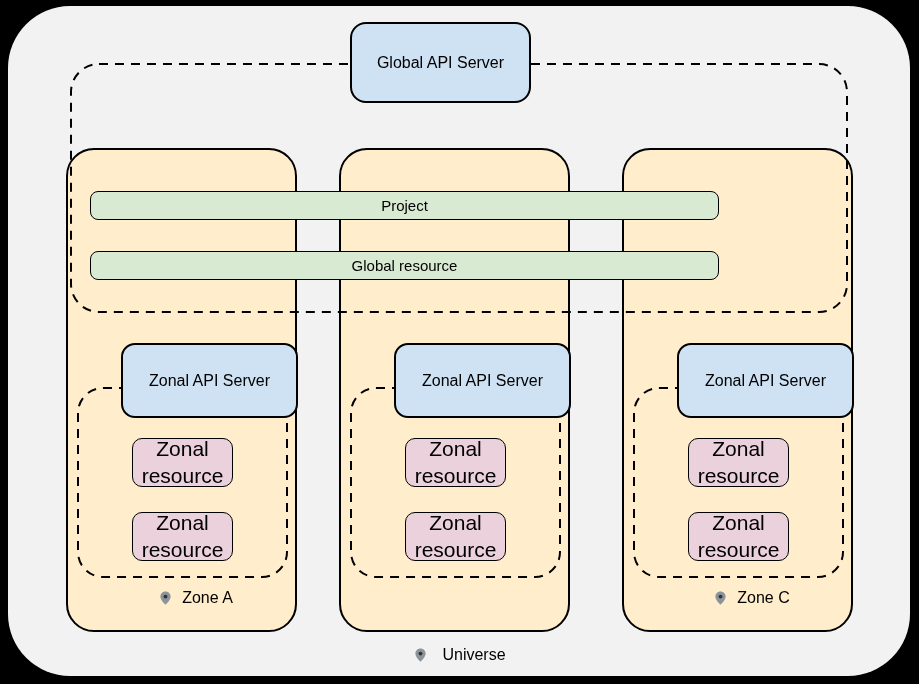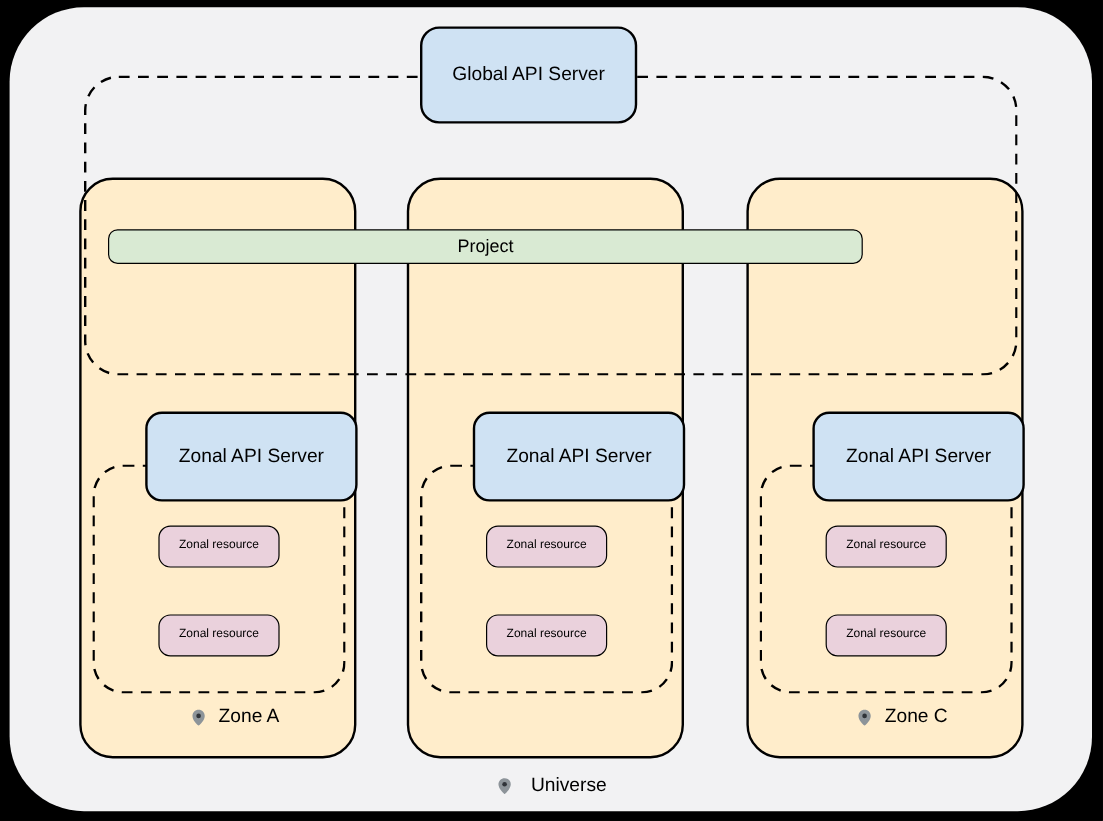--- a/index.html
+++ b/index.html
@@ -17,24 +17,24 @@
     background:var(--zone-fill,#ffedcb);border:2px solid var(--border,#000);border-radius:28px;
   }
   .zone-a{left:66px}.zone-b{left:339px}.zone-c{left:622px}
   .zonal-api{
     position:absolute;left:25px;top:193px;width:177px;height:75px;box-sizing:border-box;
     background:var(--api-fill,#cfe2f3);border:2px solid var(--border,#000);border-radius:14px;
     display:flex;align-items:center;justify-content:center;font-size:16px;z-index:2;margin-left:28px;
   }
   .zone-dashed{position:absolute;left:9px;top:237px;width:211px;height:191px;z-index:1;}
   .res{
-    position:absolute;left:64px;width:101px;height:35px;box-sizing:border-box;
+    position:absolute;left:64px;width:101px;height:49px;box-sizing:border-box;
     background:var(--resource-fill,#ead1dc);border:1.5px solid var(--border,#000);border-radius:10px;
     display:flex;align-items:center;justify-content:center;text-align:center;
-    font-size:10px;line-height:1.25;padding:14px 8px;z-index:2;
+    font-size:21px;line-height:1.25;padding:14px 8px;z-index:2;
   }
   .res-1{top:288px}.res-2{top:362px}
   .zone-label-row{
     position:absolute;left:0;right:0;top:438px;display:flex;align-items:center;
     justify-content:center;gap:9px;font-size:16px;z-index:2;padding-left:28px;
   }
   
   .bar{
     position:absolute;left:90px;width:629px;height:29px;box-sizing:border-box;
     background:var(--bar-fill,#d9ead3);border:1.5px solid var(--border,#000);border-radius:8px;
@@ -96,20 +96,21 @@
     <div class="zone-label-row">
       <svg class="pin" width="15" height="20" viewBox="0 0 24 24">
         <path d="M12 1.5C7.4 1.5 3.8 5.1 3.8 9.7c0 5.6 6.4 11.6 7.6 12.6a.9.9 0 0 0 1.2 0c1.2-1 7.6-7 7.6-12.6C20.2 5.1 16.6 1.5 12 1.5z" fill="var(--pin-fill,#8d9499)"></path>
         <circle cx="12" cy="9.7" r="3.1" fill="var(--pin-dot,#2f3338)"></circle>
       </svg>
       <span>Zone C</span>
     </div>
   </div>
 
   <div class="bar bar-project">Project</div>
+  <div class="bar bar-global">Global resource</div>
 
   <svg class="global-dashed" width="778" height="250" viewBox="0 0 778 250">
     <rect class="dashed-rect" x="1" y="1" width="776" height="248" rx="28"></rect>
   </svg>
 
   <div class="global-api">Global API Server</div>
 
   <div class="universe-row">
     <svg class="pin" width="15" height="20" viewBox="0 0 24 24">
       <path d="M12 1.5C7.4 1.5 3.8 5.1 3.8 9.7c0 5.6 6.4 11.6 7.6 12.6a.9.9 0 0 0 1.2 0c1.2-1 7.6-7 7.6-12.6C20.2 5.1 16.6 1.5 12 1.5z" fill="var(--pin-fill,#8d9499)"></path>

